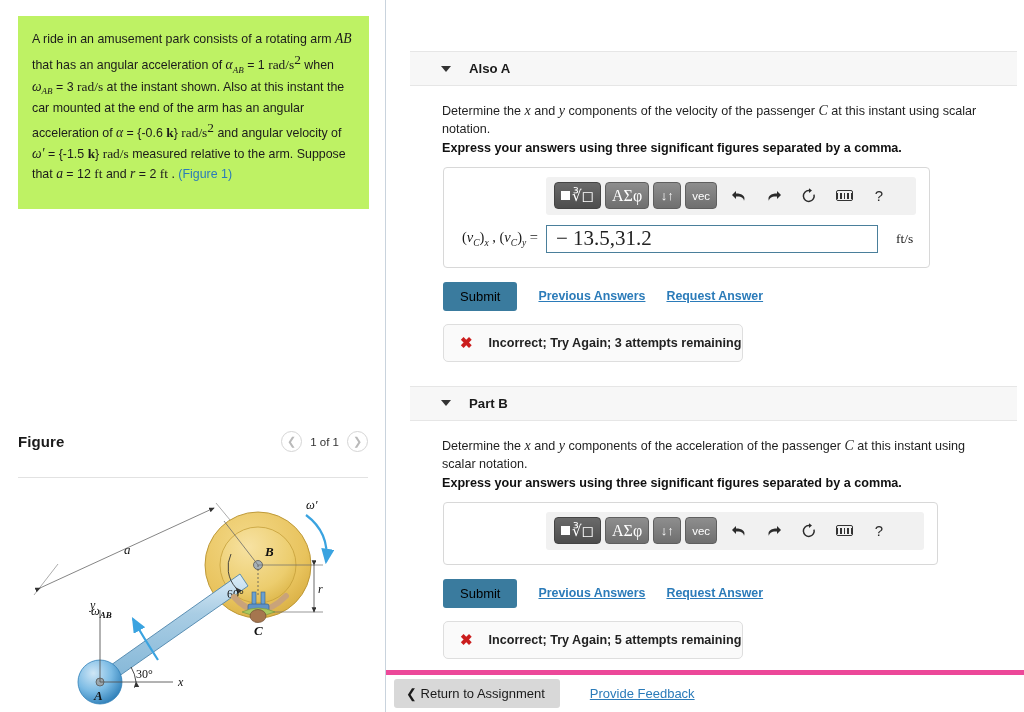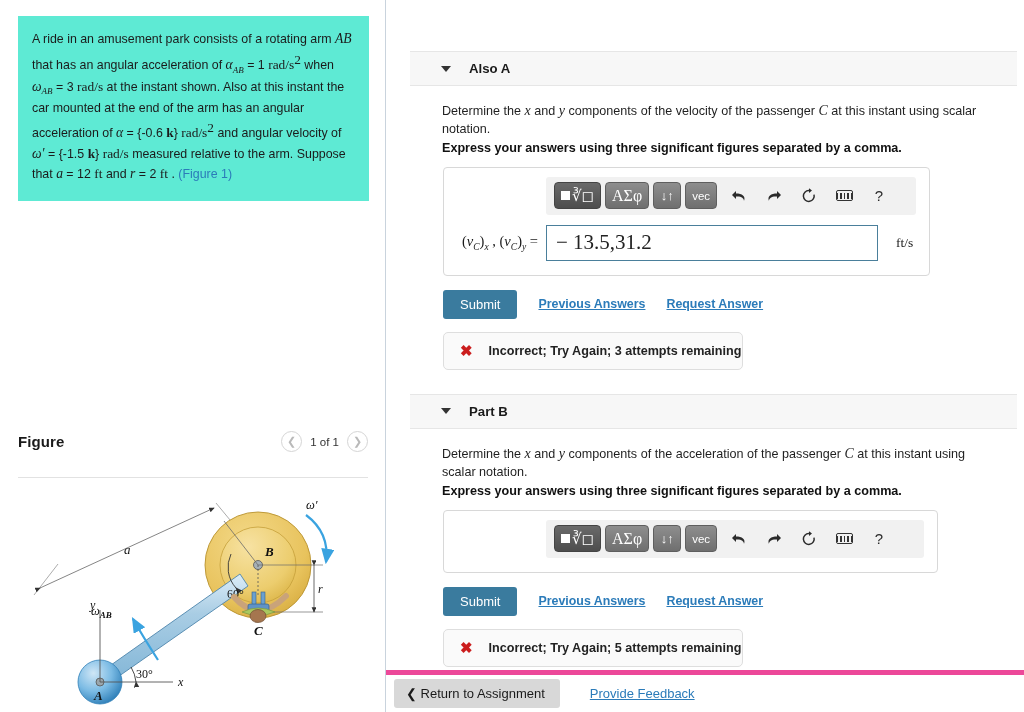--- a/index.html
+++ b/index.html
@@ -15,22 +15,22 @@
   
   .left-panel {
     width: 386px; height: 712px;
     border-right: 1px solid #c9d3dd;
     position: relative;
     background: #fff;
     flex: 0 0 386px;
   }
   .problem-box {
     margin: 16px 16px 0 18px;
-    background: #5eead4;
-    padding: 13px 16px 16px 14px;
+    background: #bef264;
+    padding: 13px 16px 24px 14px;
     font-size: 12.4px;
     line-height: 1.52;
     color: #1b1b1b;
   }
   .problem-box .mathit { font-family: "Liberation Serif", serif; font-style: italic; font-size: 13.6px; }
   .problem-box .mathrm { font-family: "Liberation Serif", serif; font-style: normal; font-size: 13.4px; }
   .problem-box .mathbold { font-family: "Liberation Serif", serif; font-style: normal; font-weight: bold; font-size: 13.4px; }
   .problem-box sub { font-size: 9px; font-style: italic; font-family: "Liberation Serif", serif; }
   .problem-box sup { font-size: 9px; }
   .fig-link { color: #2b7bb9; text-decoration: none; }
@@ -105,31 +105,31 @@
   }
   .kbd-glyph {
     width: 17px; height: 11px; border: 1.6px solid #333; border-radius: 2px;
     background: repeating-linear-gradient(90deg,#333 0 1.5px,transparent 1.5px 3.5px);
     background-position: 0 2px; background-size: 100% 6px; background-repeat: no-repeat;
   }
   .ans-row { display: flex; align-items: center; margin-top: 10px; }
   .ans-label { font-family: "Liberation Serif", serif; font-size: 14.5px; color: #1a1a1a; width: 92px; text-align: right; padding-right: 8px; white-space: nowrap; }
   .ans-label sub { font-size: 9.5px; font-style: italic; }
   .ans-input {
-    flex: 0 0 auto; width: 332px; height: 36px;
+    flex: 0 0 auto; width: 332px; height: 28px;
     border: 1px solid #4a7f9b; background: #fff;
     display: flex; align-items: center; padding-left: 9px;
     font-family: "Liberation Serif", serif; font-size: 21px; color: #222;
   }
   .ans-unit { font-family: "Liberation Serif", serif; font-size: 13.5px; color: #1a1a1a; margin-left: 18px; white-space: nowrap; }
   .ans-unit sup { font-size: 9px; }
 
   .actions { display: flex; align-items: center; margin-top: 14px; margin-left: 1px; }
   .submit-btn {
-    background: #3a7b9e; color: #ffffff; font-size: 13px; font-weight: normal;
+    background: #3a7b9e; color: #000000; font-size: 13px; font-weight: normal;
     border: none; border-radius: 3px; padding: 8px 17px; line-height: 1;
     font-family: "Liberation Sans", sans-serif;
   }
   .link-btn {
     color: #2b7bb9; font-size: 12.4px; font-weight: bold;
     text-decoration: underline; margin-left: 21px;
   }
   .feedback-box {
     margin-top: 13px; margin-left: 1px;
     border: 1px solid #dedede; border-radius: 5px;

